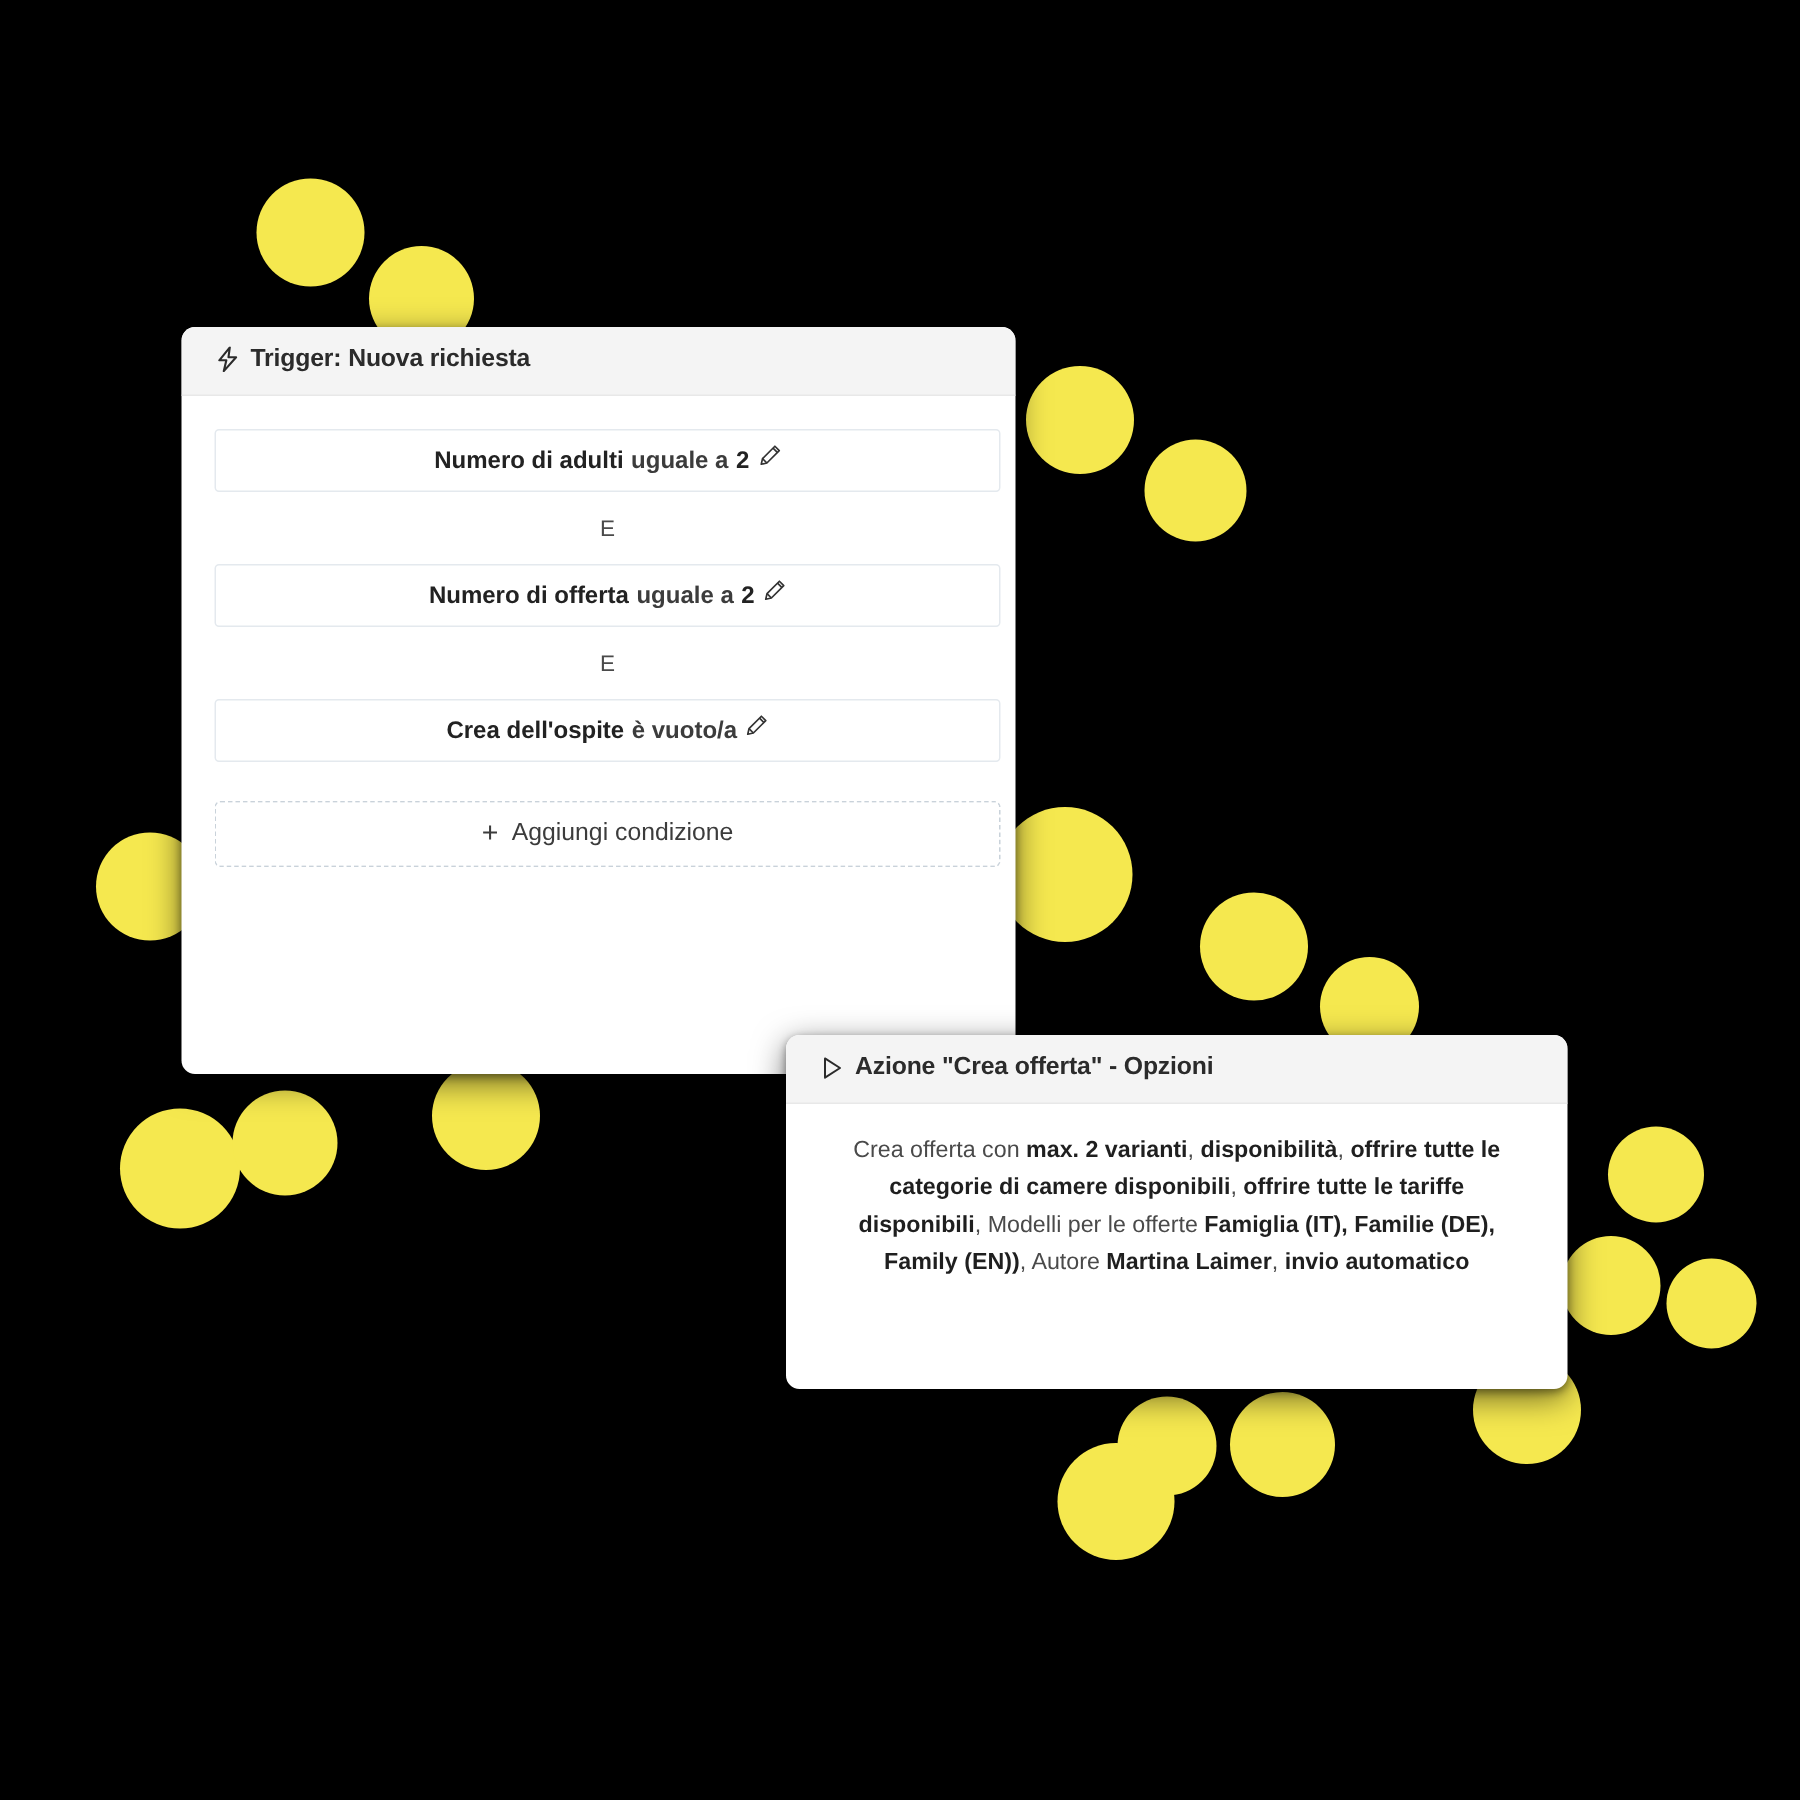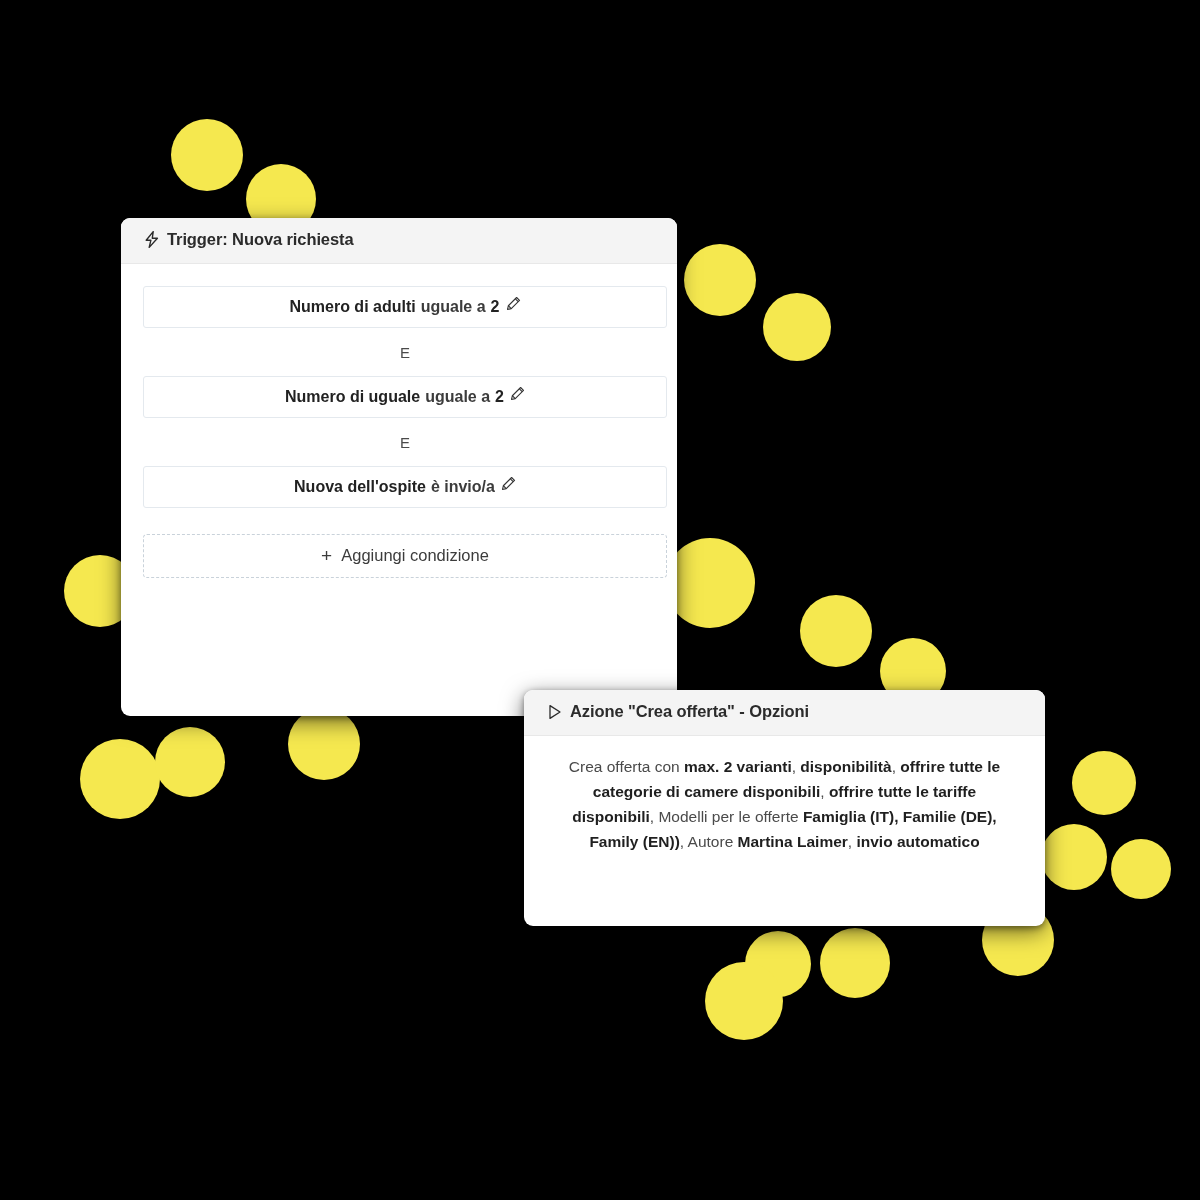--- a/index.html
+++ b/index.html
@@ -243,39 +243,39 @@
               <path d="M2.5 10.4 L5.6 13.5" stroke="#333333" stroke-width="1.2"></path>
             </svg>
           </span>
         </span>
       </div>
 
       <div class="connector">E</div>
 
       <div class="cond-box">
         <span class="cond-text">
-          <span class="cond-field">Numero di uguale</span>
+          <span class="cond-field">Numero di offerta</span>
           <span class="cond-op">uguale a</span>
           <span class="cond-val">2</span>
           <span class="pencil">
             <svg width="15" height="15" viewBox="0 0 16 16" xmlns="http://www.w3.org/2000/svg">
               <path d="M11.3 1.6 L14.4 4.7 L5.6 13.5 L1.6 14.4 L2.5 10.4 Z" fill="none" stroke="#333333" stroke-width="1.2" stroke-linejoin="round"></path>
               <path d="M10.0 3.0 L13.0 6.0" stroke="#333333" stroke-width="1.2"></path>
               <path d="M2.5 10.4 L5.6 13.5" stroke="#333333" stroke-width="1.2"></path>
             </svg>
           </span>
         </span>
       </div>
 
       <div class="connector">E</div>
 
       <div class="cond-box">
         <span class="cond-text">
-          <span class="cond-field">Nuova dell'ospite</span>
-          <span class="cond-op">è invio/a</span>
+          <span class="cond-field">Crea dell'ospite</span>
+          <span class="cond-op">è vuoto/a</span>
           <span class="pencil">
             <svg width="15" height="15" viewBox="0 0 16 16" xmlns="http://www.w3.org/2000/svg">
               <path d="M11.3 1.6 L14.4 4.7 L5.6 13.5 L1.6 14.4 L2.5 10.4 Z" fill="none" stroke="#333333" stroke-width="1.2" stroke-linejoin="round"></path>
               <path d="M10.0 3.0 L13.0 6.0" stroke="#333333" stroke-width="1.2"></path>
               <path d="M2.5 10.4 L5.6 13.5" stroke="#333333" stroke-width="1.2"></path>
             </svg>
           </span>
         </span>
       </div>
 

